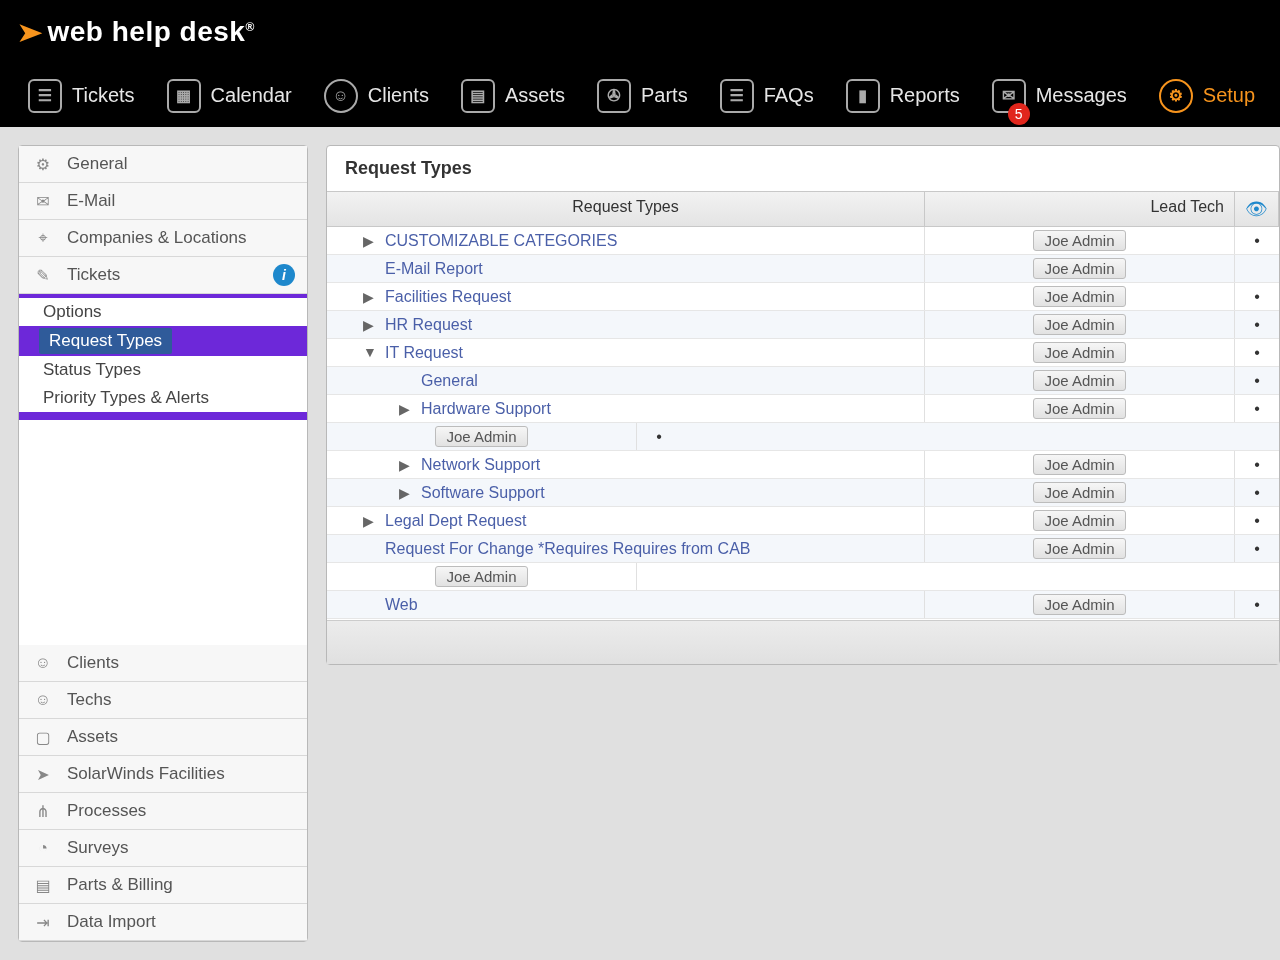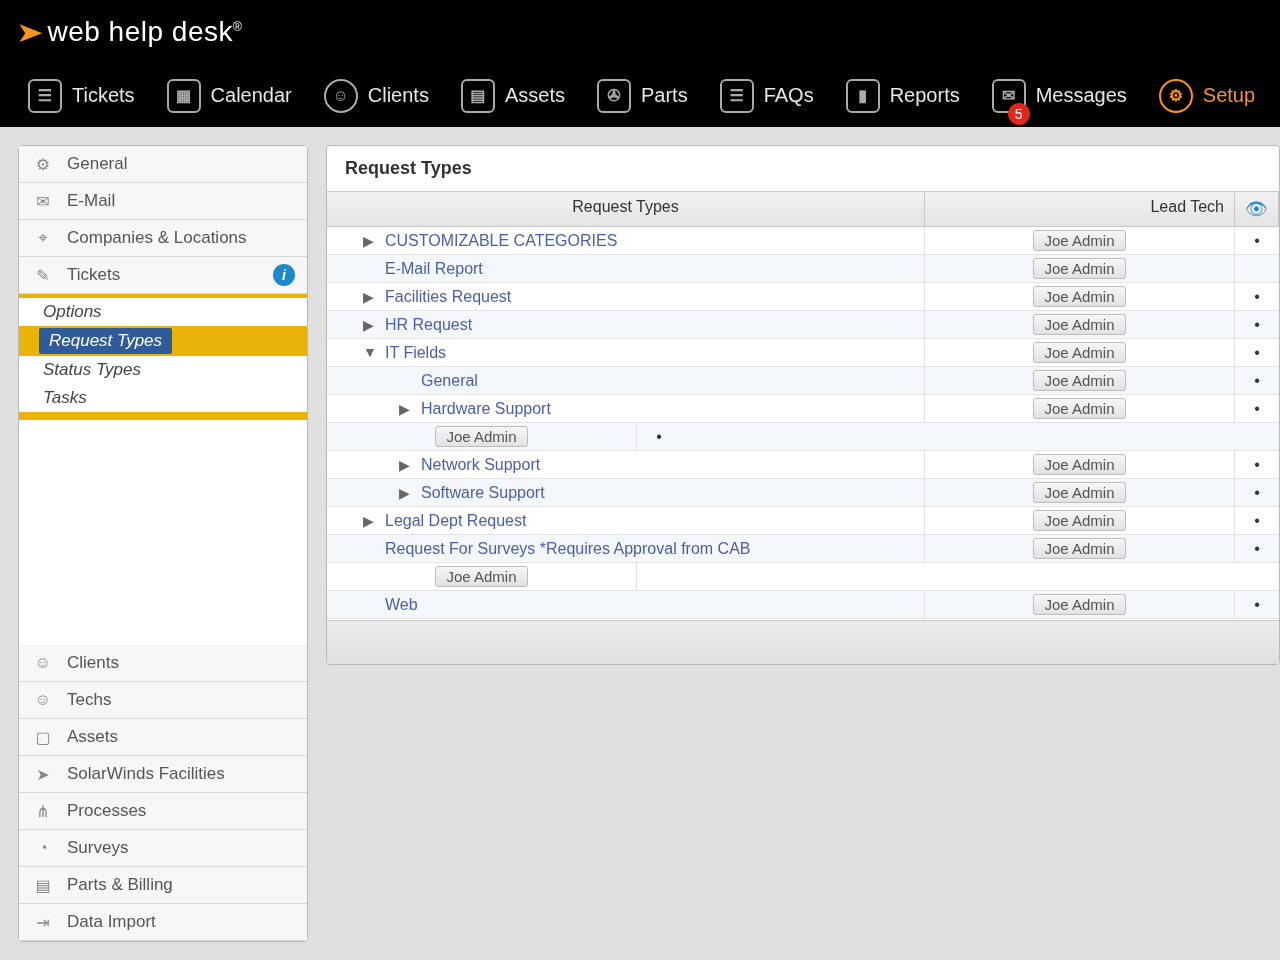--- a/index.html
+++ b/index.html
@@ -16,21 +16,21 @@
     display: flex;
     align-items: center;
     padding: 0 18px;
   }
   .logo-arrow {
     color: #f7941d;
     font-size: 28px;
     margin-right: 6px;
     transform: scaleX(1.2);
   }
-  .logo-text { color: #fff; font-size: 28px; font-weight: 400; letter-spacing: .5px; text-align: right; }
+  .logo-text { color: #fff; font-size: 28px; font-weight: 700; letter-spacing: .5px; text-align: right; }
   .logo-text .reg { font-size: 12px; vertical-align: super; }
   .navbar {
     background: #000;
     height: 63px;
     display: flex;
     align-items: center;
     padding: 0 14px;
     gap: 4px;
   }
   .nav-item {
@@ -105,21 +105,21 @@
   }
   .side-sub.active {
     display: inline-block;
     background: #2f5b9a;
     color: #fff;
     padding: 3px 10px;
     margin: 2px 0 2px 20px;
     border-radius: 2px;
     font-size: 17px;
   }
-  .side-sub-wrap { background:#eab308; padding:4px 0 8px 0;font-style:italic; }
+  .side-sub-wrap { background:#6d28d9; padding:4px 0 8px 0; }
   .side-sub-wrap .side-sub:not(.active) { padding:4px 10px 4px 24px; }
   .side-fill { flex: 1; background: #fff; }
   .info-badge {
     position: absolute; right: 12px;
     width: 22px; height: 22px; border-radius: 50%;
     background: #1e88cc; color: #fff;
     font-size: 14px; font-weight: bold; font-style: italic;
     display:flex; align-items:center; justify-content:center;
   }
 
@@ -265,21 +265,21 @@
       </div>
       <div class="side-row">
         <span class="side-ico">⌖</span>
         <span>Companies &amp; Locations</span>
       </div>
       <div class="side-row">
         <span class="side-ico">✎</span>
         <span>Tickets</span>
         <span class="info-badge">i</span>
       </div>
-      <div class="side-sub-wrap"><div class="side-sub">Options</div><div class="side-sub active">Request Types</div><div class="side-sub">Status Types</div><div class="side-sub">Tasks</div></div>
+      <div class="side-sub-wrap"><div class="side-sub">Options</div><div class="side-sub active">Request Types</div><div class="side-sub">Status Types</div><div class="side-sub">Priority Types &amp; Alerts</div></div>
       <div class="side-fill"></div>
       <div class="side-row">
         <span class="side-ico">☺</span>
         <span>Clients</span>
       </div>
       <div class="side-row">
         <span class="side-ico">☺</span>
         <span>Techs</span>
       </div>
       <div class="side-row">
@@ -352,21 +352,21 @@
             <span>HR Request</span>
           </div>
           <div class="cell-tech">
             <button class="tech-btn">Joe Admin</button>
           </div>
           <div class="cell-dot">•</div>
         </div>
         <div class="row">
           <div class="cell-name lvl0">
             <span class="tri down">▼</span>
-            <span>IT Fields</span>
+            <span>IT Request</span>
           </div>
           <div class="cell-tech">
             <button class="tech-btn">Joe Admin</button>
           </div>
           <div class="cell-dot">•</div>
         </div>
         <div class="row">
           <div class="cell-name lvl1">
             <span class="spacer-tri"></span>
             <span>General</span>
@@ -418,21 +418,21 @@
             <span>Legal Dept Request</span>
           </div>
           <div class="cell-tech">
             <button class="tech-btn">Joe Admin</button>
           </div>
           <div class="cell-dot">•</div>
         </div>
         <div class="row">
           <div class="cell-name lvl0">
             <span class="spacer-tri"></span>
-            <span>Request For Surveys *Requires Approval from CAB</span>
+            <span>Request For Change *Requires Requires from CAB</span>
           </div>
           <div class="cell-tech">
             <button class="tech-btn">Joe Admin</button>
           </div>
           <div class="cell-dot">•</div>
         </div>
         <div class="row">
           <div class="cell-tech">
             <button class="tech-btn">Joe Admin</button>
           </div>

